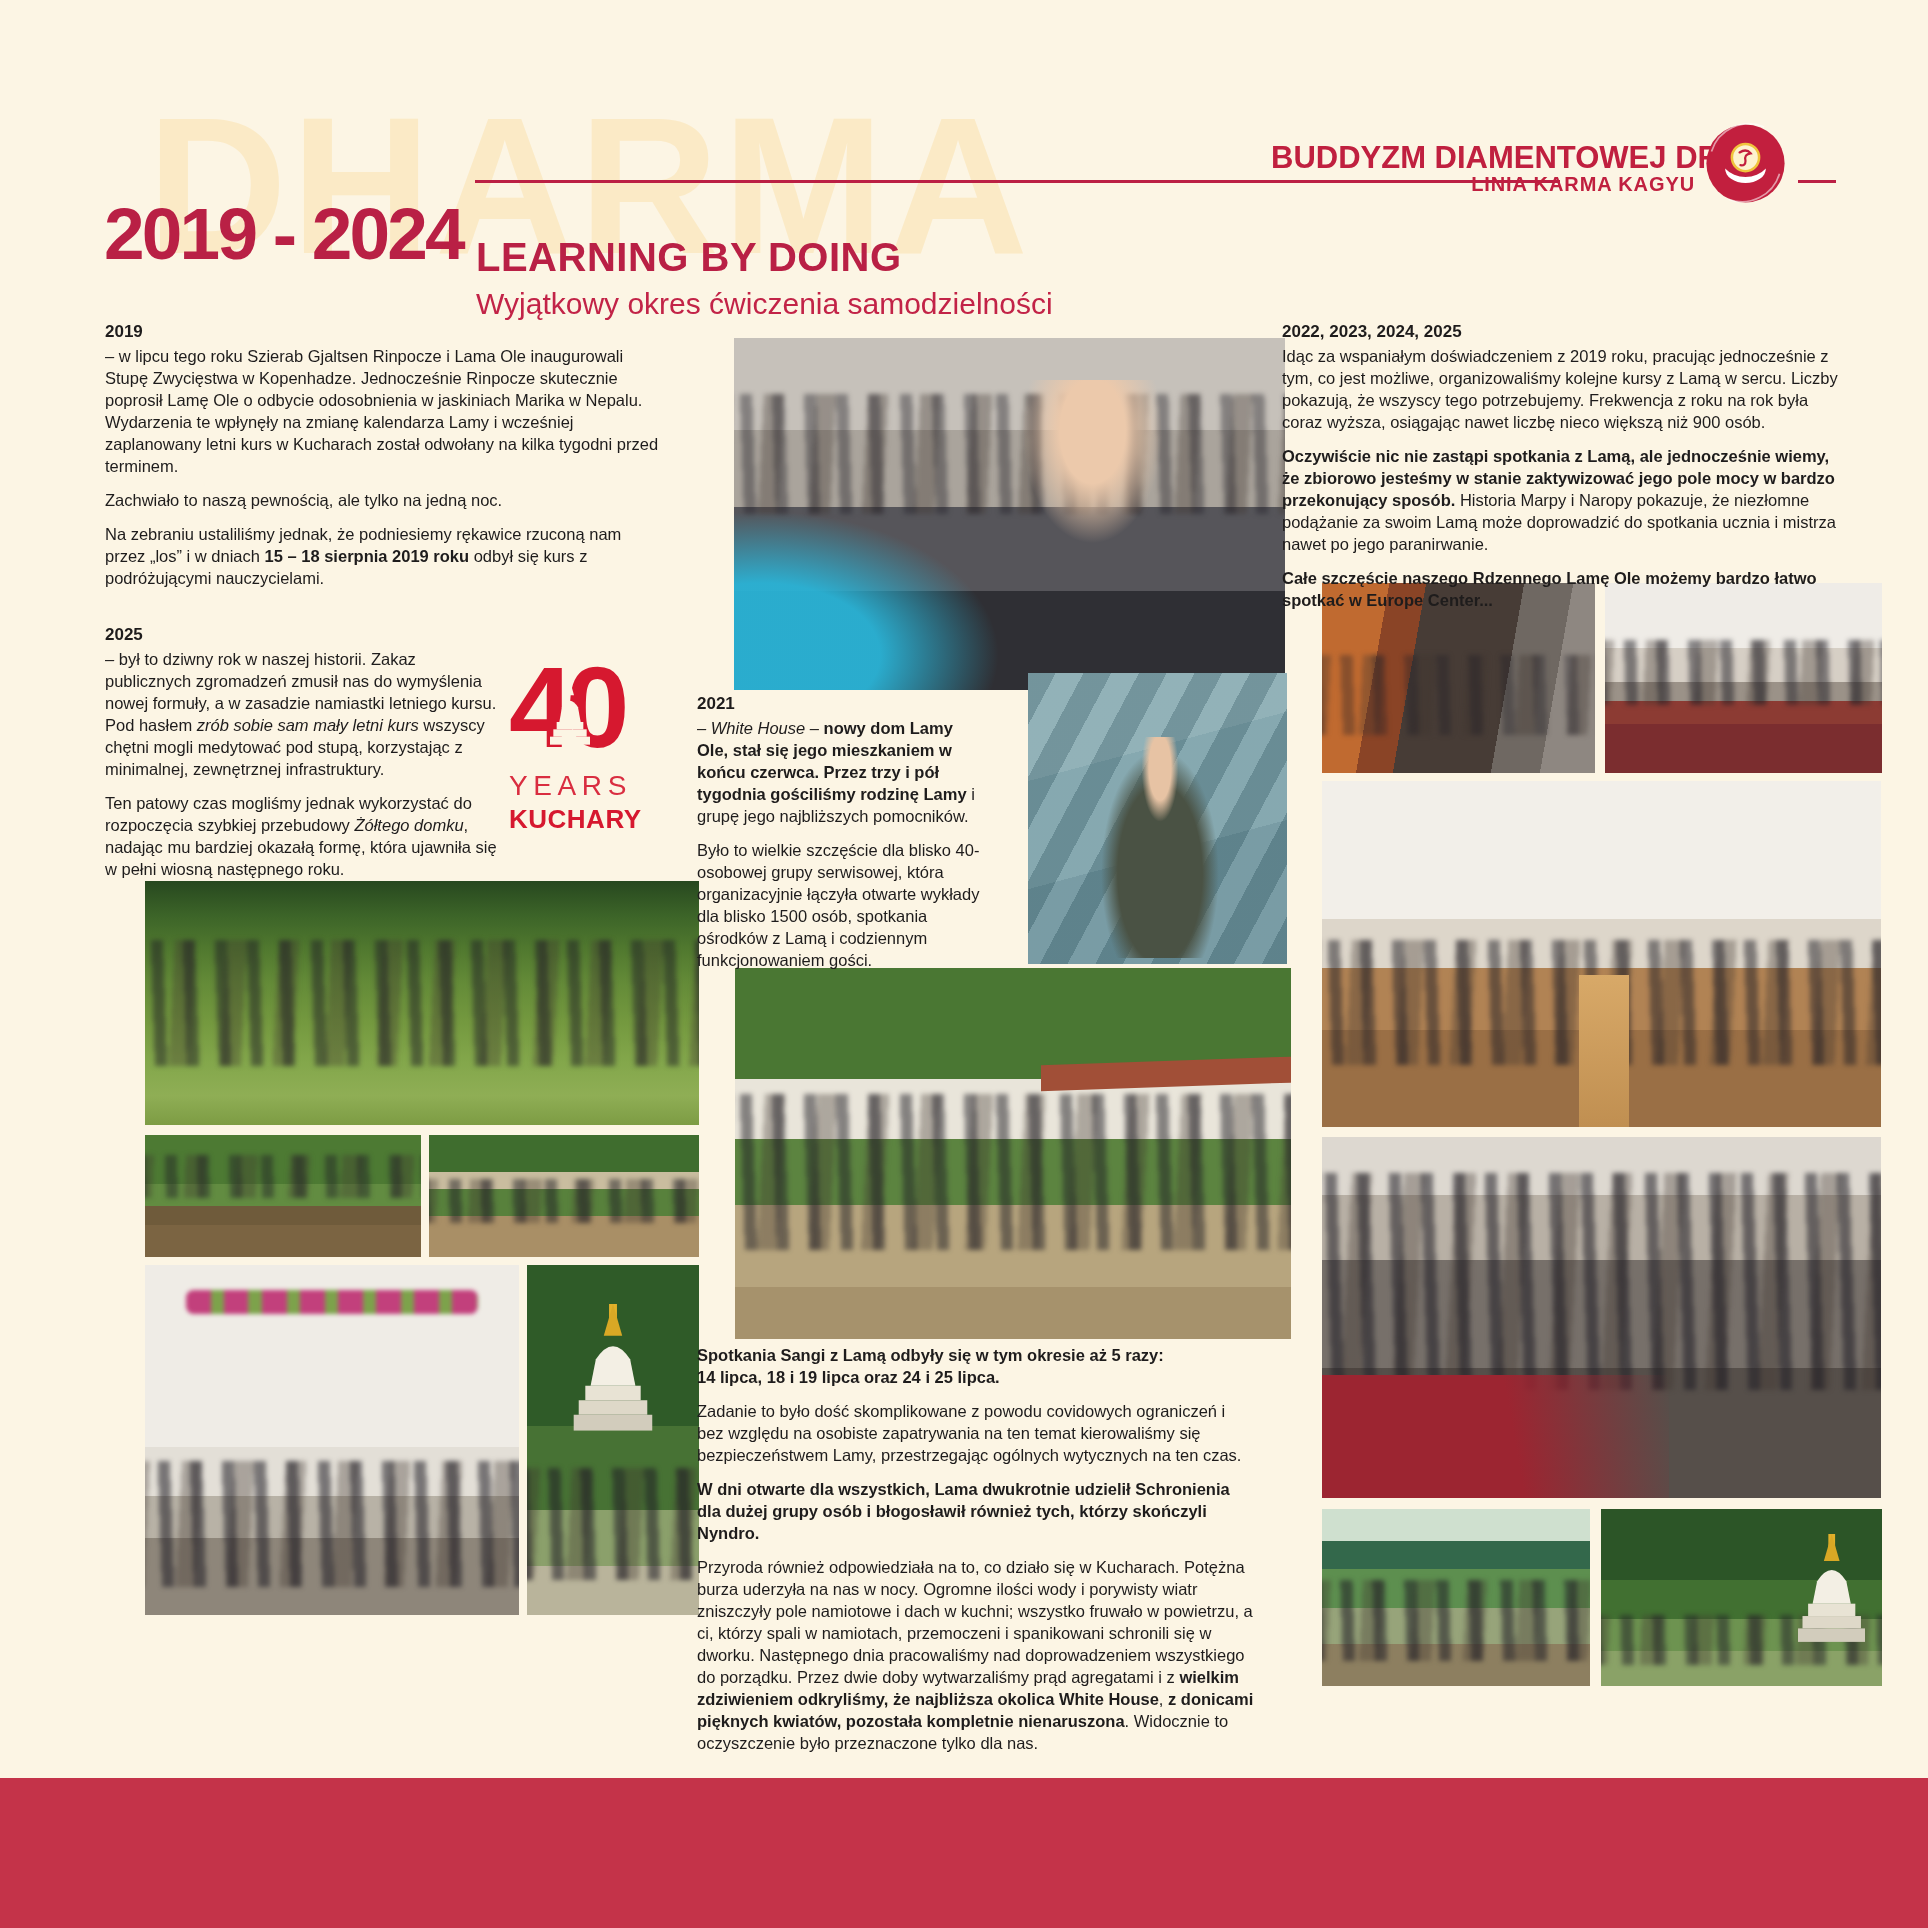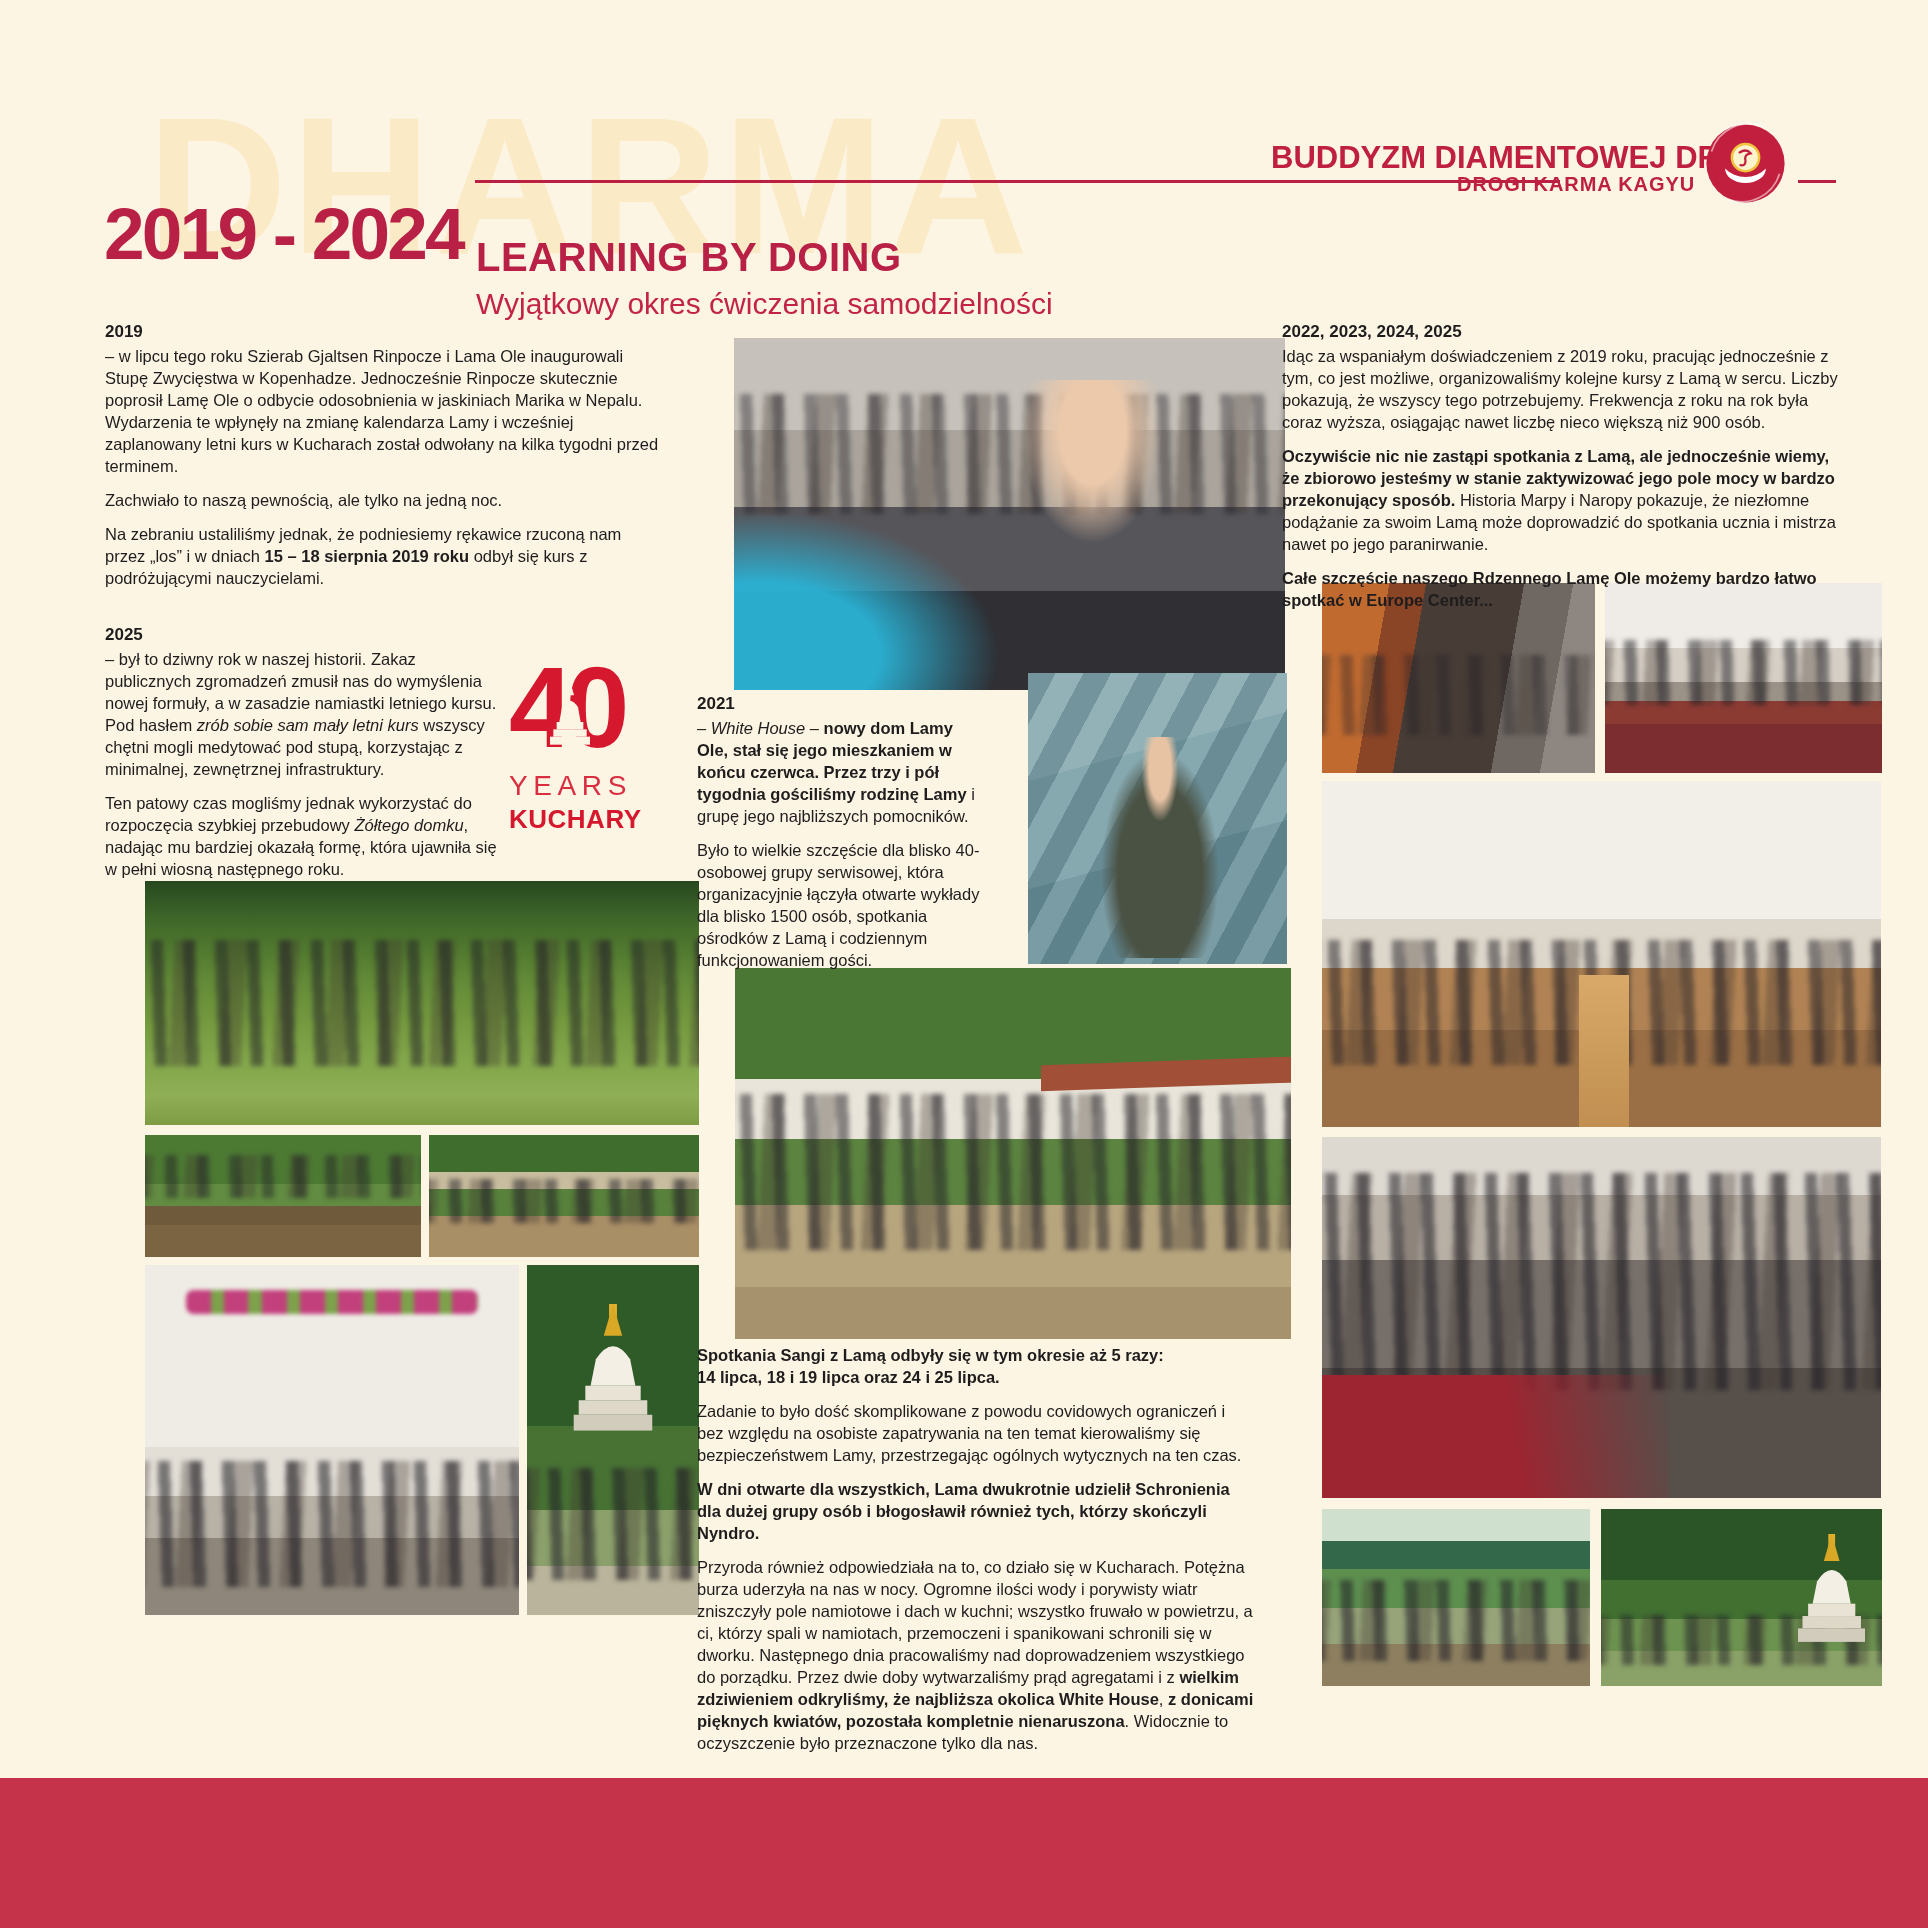--- a/index.html
+++ b/index.html
@@ -104,21 +104,21 @@
 
 <div id="page">
 
   <div class="watermark">DHARMA</div>
   <div class="redline" id="line-main"></div>
   <div class="redline" id="line-right"></div>
   <div class="title-years">2019 - 2024</div>
   <div class="title-en">LEARNING BY DOING</div>
   <div class="subtitle">Wyjątkowy okres ćwiczenia samodzielności</div>
   <div class="org-name">BUDDYZM DIAMENTOWEJ DROGI</div>
-  <div class="org-lineage">DROGI KARMA KAGYU</div>
+  <div class="org-lineage">LINIA KARMA KAGYU</div>
   <svg class="kagyu-logo" viewBox="0 0 100 100" aria-hidden="true">
     <circle cx="50" cy="50" r="46" fill="#c21f3e"></circle>
     <path d="M10 36 A46 46 0 0 1 72 7" stroke="#ffffff" stroke-width="2" fill="none" opacity=".55"></path>
     <path d="M90 62 A46 46 0 0 1 30 92" stroke="#ffffff" stroke-width="2" fill="none" opacity=".55"></path>
     <path d="M26 56 a24 17 0 0 0 48 0 a31 27 0 0 1 -48 0 Z" fill="#ffffff"></path>
     <circle cx="50" cy="43" r="16" fill="#fdf3cf" stroke="#f0c43c" stroke-width="3"></circle>
     <path d="M43 37 q8 -5 13 1 q-8 1 -6 9 q0 6 -6 5" stroke="#c21f3e" stroke-width="2.6" fill="none" stroke-linecap="round"></path>
   </svg>
 
   <section class="tcol c2019">

